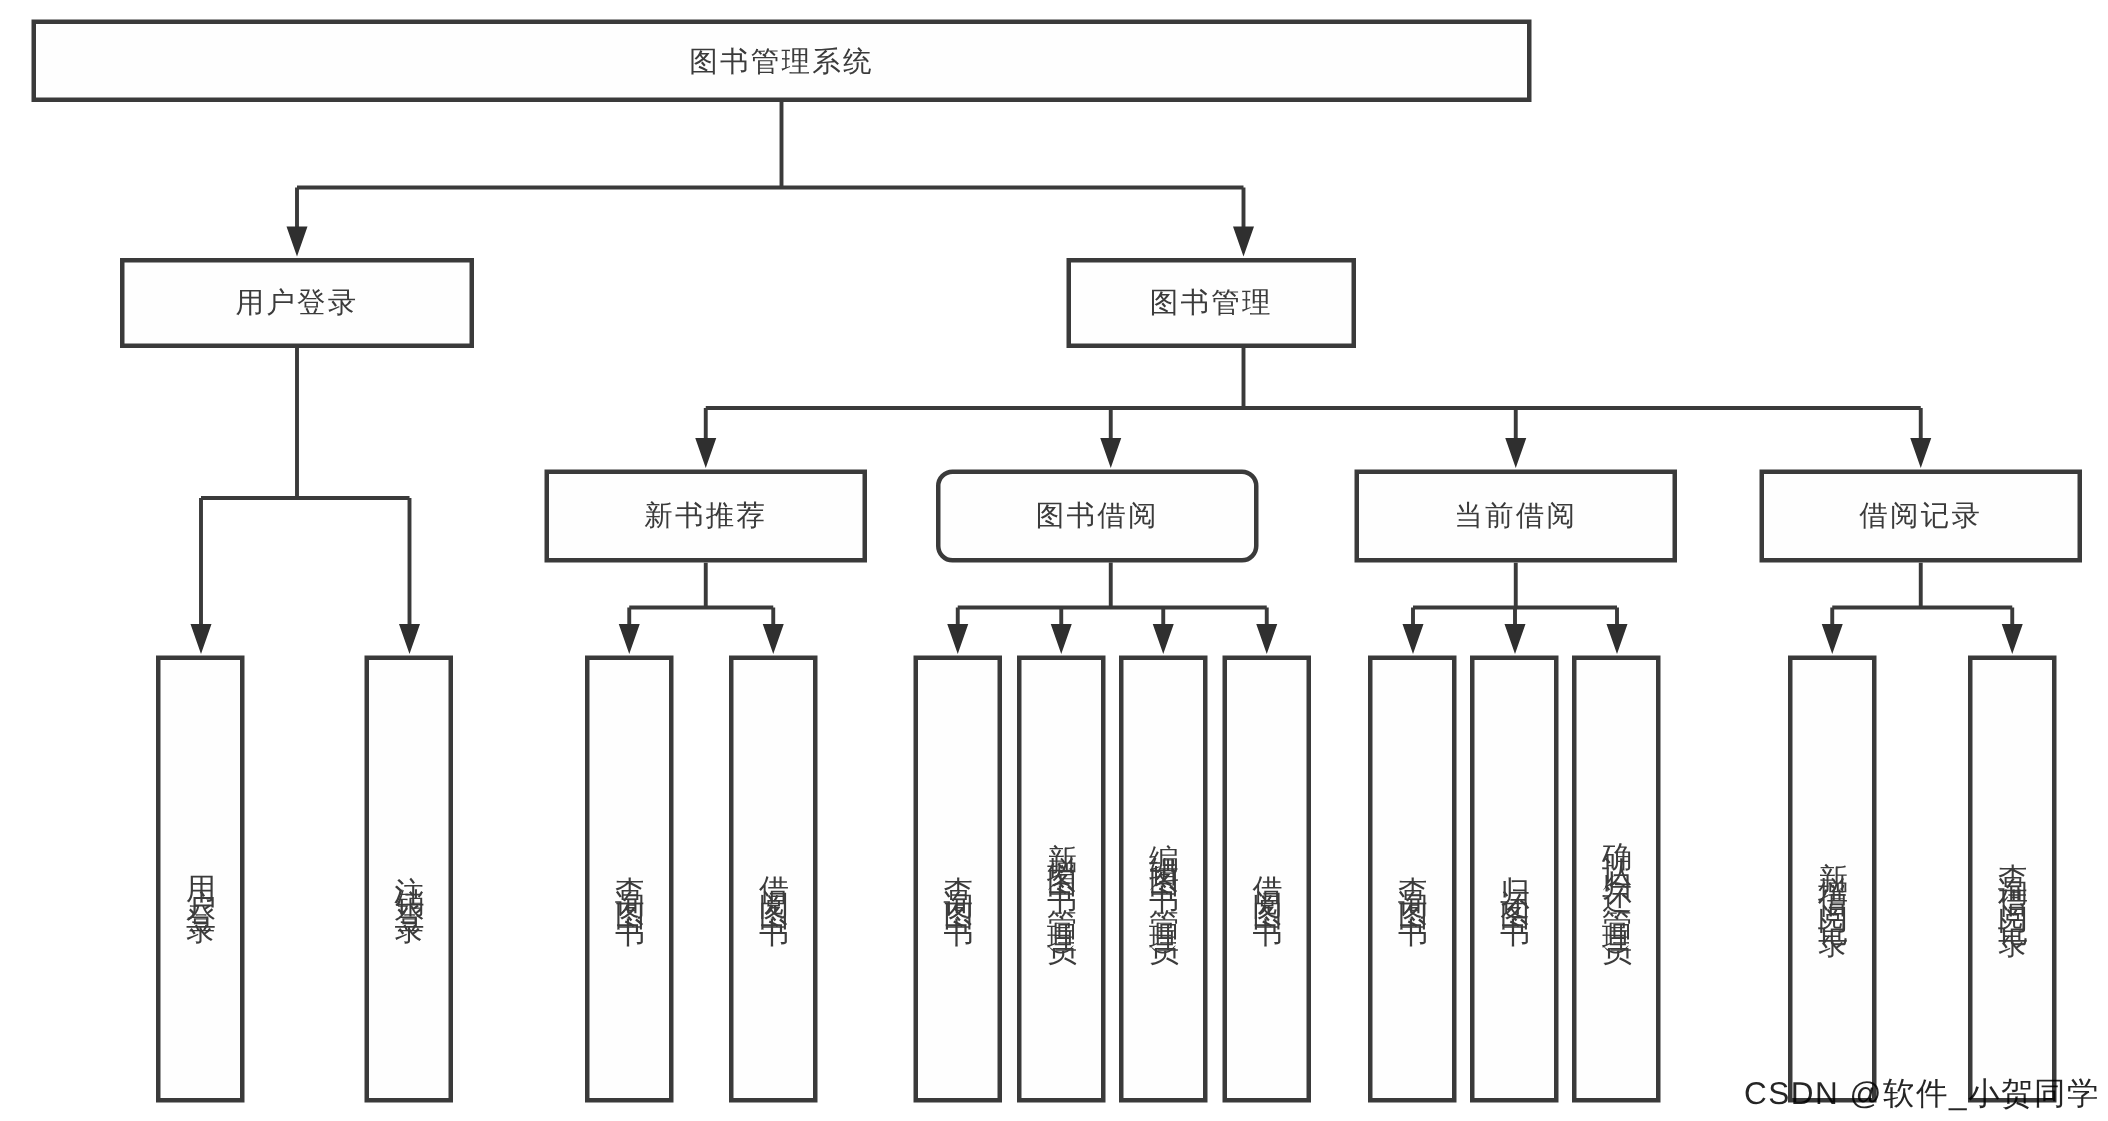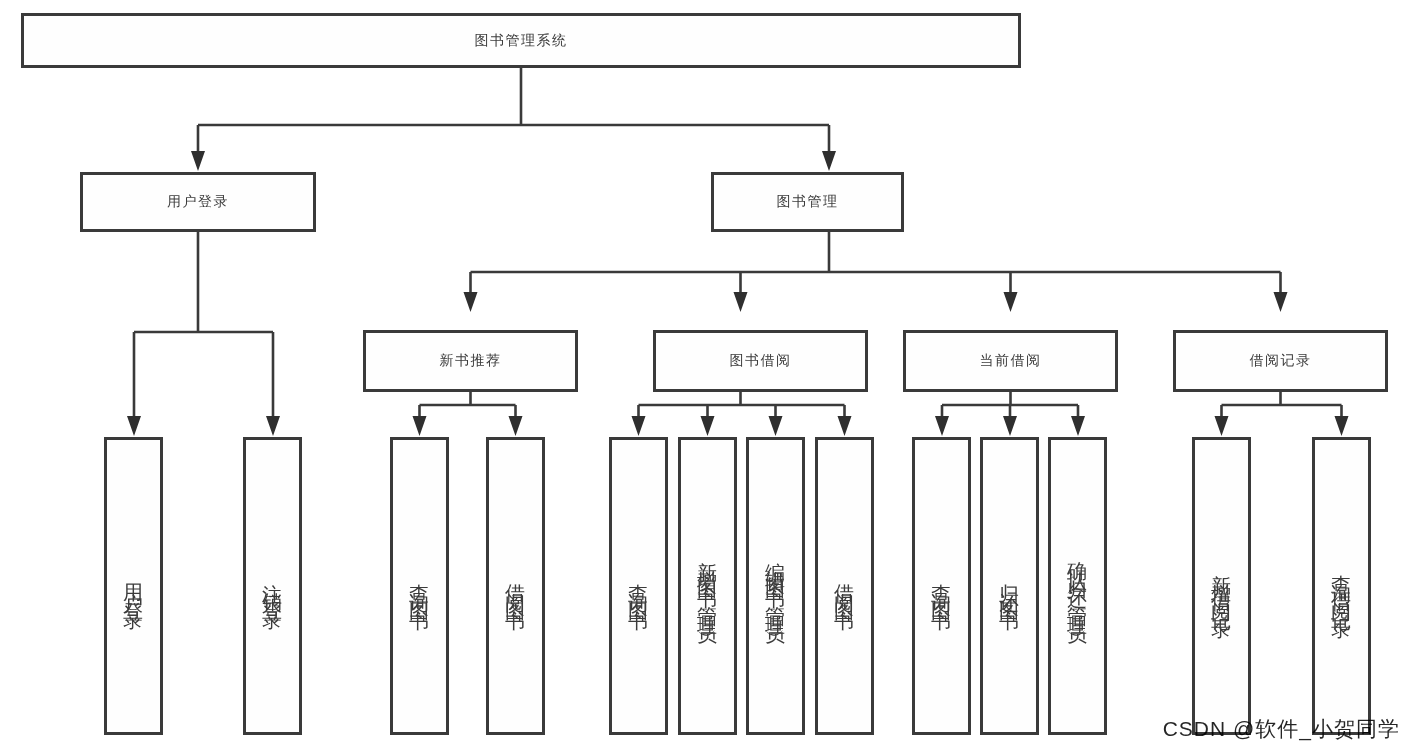--- a/index.html
+++ b/index.html
@@ -8,31 +8,31 @@
     font-family:"Liberation Sans", sans-serif; overflow:hidden;
   }
   #connectors { position:absolute; left:0; top:0; z-index:0; }
   #connectors .wire { stroke:#3a3a3a; stroke-width:2.6; fill:none; }
   #connectors .head { fill:#2f2f2f; stroke:none; }
   .box {
     position:absolute; box-sizing:border-box; background:#fefefe;
     border:3px solid #3a3a3a; color:#3b3b3b; z-index:1;
     display:flex; align-items:center; justify-content:center;
   }
-  .h-label { font-size:14px; letter-spacing:1.5px; white-space:nowrap; }
+  .h-label { font-size:19px; letter-spacing:1.5px; white-space:nowrap; }
   .leaf .v-label {
     writing-mode:vertical-rl; text-orientation:mixed;
     font-size:20px; line-height:1; letter-spacing:9px; white-space:nowrap;
   }
   .root  { left:21px;  top:13px;  width:1000px; height:55px; }
   .n-user-login { left:80px;  top:172px; width:236px; height:60px; }
   .n-book-mgmt  { left:711px; top:172px; width:193px; height:60px; }
-  .lvl3 { top:313px; width:215px; height:62px;margin-top:17px; }
+  .lvl3 { top:313px; width:215px; height:62px; }
   .n-new-rec   { left:363px; }
-  .n-borrow    { left:653px; }
+  .n-borrow    { left:624px;border-radius:11px; }
   .n-current   { left:903px;text-align:center; }
   .n-records   { left:1173px; }
   .leaf { top:437px; width:59px; height:298px; }
   .lf-1  { left:104px; }
   .lf-2  { left:243px; }
   .lf-3  { left:390px; }
   .lf-4  { left:486px; }
   .lf-5  { left:609px; }
   .lf-6  { left:678px; }
   .lf-7  { left:746px; }

